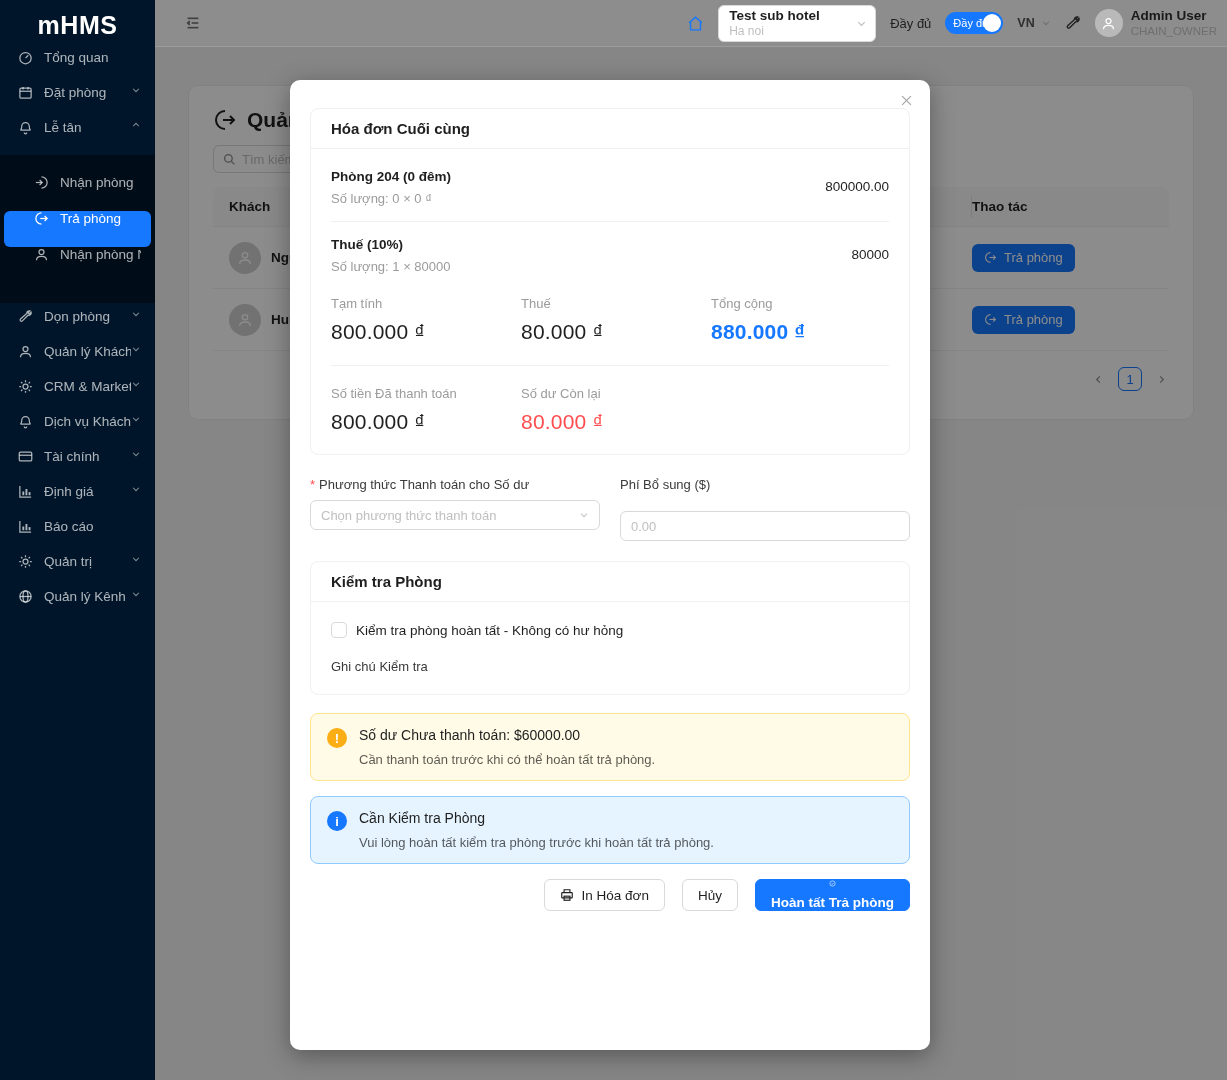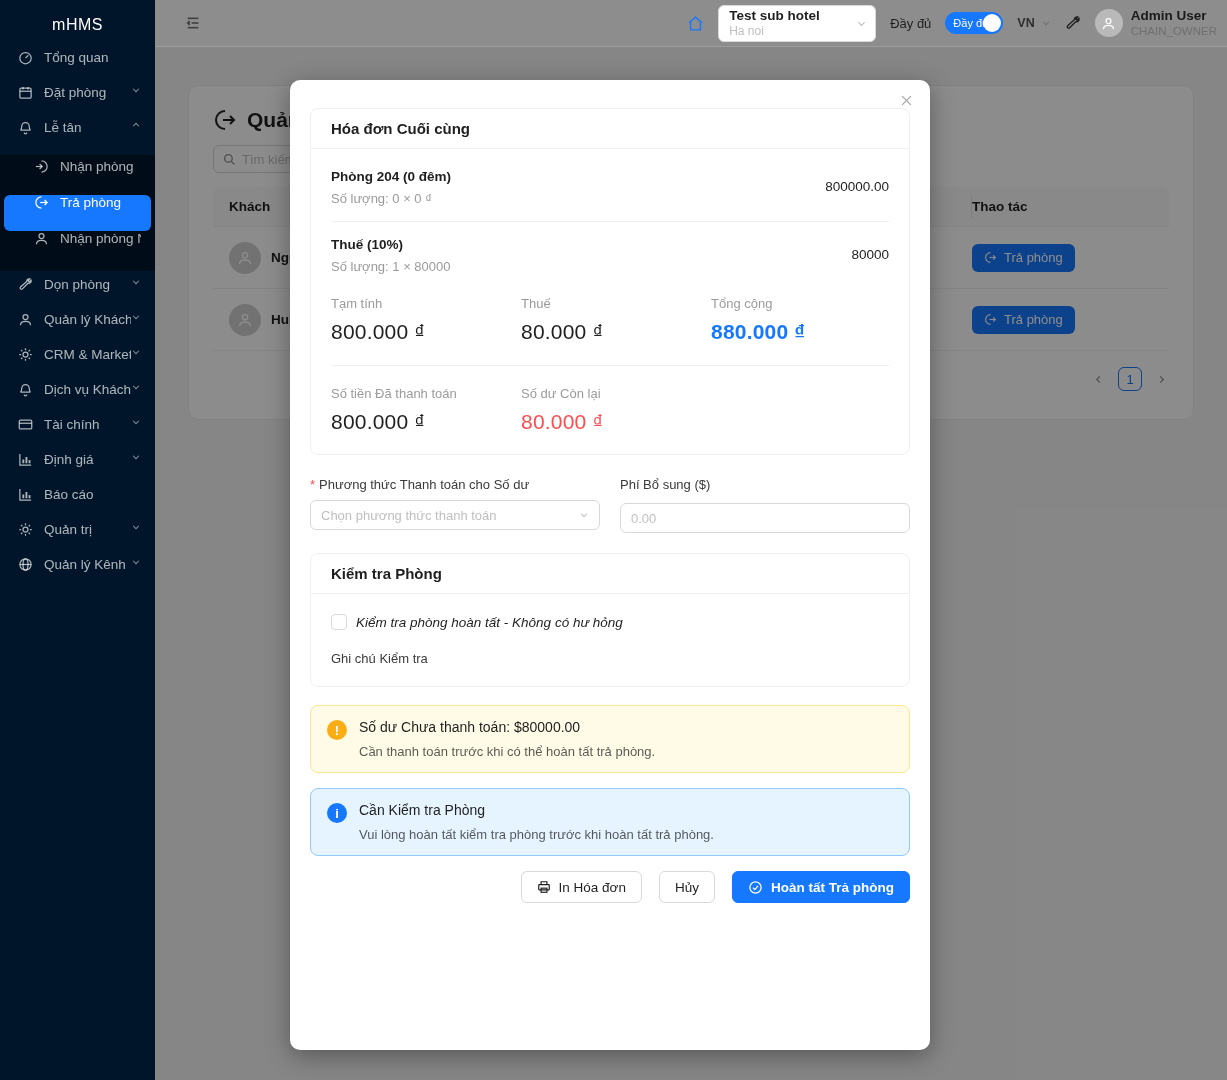--- a/index.html
+++ b/index.html
@@ -2,26 +2,26 @@
 <html><head>
 <meta charset="utf-8">
 <style>
   * { margin:0; padding:0; box-sizing:border-box; }
   html,body { width:1227px; height:1080px; overflow:hidden; }
   body { font-family:"Liberation Sans","DejaVu Sans",sans-serif; font-size:14px; color:rgba(0,0,0,.88); background:#fff; position:relative; }
   svg { display:block; }
 
   
   .sidebar { position:absolute; left:0; top:0; width:155px; height:1080px; background:#001529; z-index:60; }
-  .logo { height:50px; display:flex; align-items:center; justify-content:center; color:#fff; font-size:16px; font-weight:400; letter-spacing:.5px; }
+  .logo { height:50px; display:flex; align-items:center; justify-content:center; color:#fff; font-size:25px; font-weight:700; letter-spacing:.5px; }
   .side-item { height:35px; display:flex; padding:0 14px 0 18px; color:rgba(255,255,255,.68); cursor:pointer; font-size:13.5px; }
   .side-item .si-icon { width:16px; margin-right:10px; flex:none; color:rgba(255,255,255,.68); }
   .side-item .si-label { flex:1; white-space:nowrap; overflow:hidden; }
   .side-item .chev { flex:none; color:rgba(255,255,255,.5); }
-  .submenu { background:#000c17; padding:4px 0; }
+  .submenu { background:#000c17; padding:20px 0; }
   .submenu .side-item { padding-left:34px; height:36px; }
   .side-item.active { background:#1677ff; color:#fff; border-radius:6px; margin:0 4px; padding-left:30px; }
   .side-item.active .si-icon { color:#fff; }
 
   
   .main { position:absolute; left:155px; top:0; right:0; bottom:0; background:#878787; }
 
   
   .topbar { height:47px; background:#8d8d8d; border-bottom:1px solid #9c9c9c; display:flex; align-items:center; padding:0 10px 0 30px; }
   .fold-icon { color:#3f3f3f; }
@@ -89,47 +89,47 @@
   .sum-value.blue { color:#1677ff; font-weight:700; }
   .sum-value.red { color:#ff4d4f; }
   .sum-div { height:1px; background:#f0f0f0; margin:21px 0 20px 0; }
 
   .form-row { display:flex; gap:20px; margin-top:22px; }
   .form-col { flex:1; }
   .f-label { font-size:13px; color:#3a3a3a; }
   .req { color:#ff4d4f; margin-right:4px; }
   .select-box { margin-top:8px; height:30px; border:1px solid #d9d9d9; border-radius:6px; display:flex; align-items:center; padding:0 10px; cursor:pointer; background:#fff; }
   .select-box .ph { flex:1; color:#bfbfbf; font-size:13px; }
-  .f-input { margin-top:11px; height:30px; width:100%; border:1px solid #d9d9d9; border-radius:6px; padding:0 10px; font-size:13px; font-family:inherit; color:#333; outline:none; }
+  .f-input { margin-top:19px; height:30px; width:100%; border:1px solid #d9d9d9; border-radius:6px; padding:0 10px; font-size:13px; font-family:inherit; color:#333; outline:none; }
   .f-input::placeholder { color:#bfbfbf; }
 
   .insp-card { margin-top:20px; }
   .cb-row { display:flex; align-items:center; gap:9px; cursor:pointer; }
   .cb { width:16px; height:16px; border:1px solid #d9d9d9; border-radius:4px; background:#fff; flex:none; }
-  .cb-label { font-size:13.5px; color:#1f1f1f;font-style:italic; }
+  .cb-label { font-size:13.5px; color:#1f1f1f; }
   .notes-label { margin-top:21px; font-size:13px; color:#3a3a3a; }
   .notes-area { margin-top:8px; width:100%; height:58px; border:1px solid #d9d9d9; border-radius:6px; padding:7px 10px; font-size:13px; font-family:inherit; color:#333; resize:none; outline:none; }
   .notes-area::placeholder { color:#bfbfbf; }
   .notes-wrap { position:relative; }
   .resize-corner { position:absolute; right:3px; bottom:5px; width:9px; height:9px;
      background:linear-gradient(135deg,transparent 0 45%,#b5b5b5 45% 52%,transparent 52% 68%,#b5b5b5 68% 75%,transparent 75%); }
 
   .alert { border-radius:8px; padding:13px 16px; display:flex; gap:12px; }
   .alert.warn { margin-top:18px; background:#fffbe6; border:1px solid #ffe58f; }
   .alert.info { margin-top:15px; background:#e6f4ff; border:1px solid #91caff; }
   .alert-ic { width:20px; height:20px; border-radius:50%; color:#fff; font-size:13px; font-weight:700; display:flex; align-items:center; justify-content:center; flex:none; margin-top:1px; }
   .alert.warn .alert-ic { background:#faad14; }
   .alert.info .alert-ic { background:#1677ff; }
   .alert-title { font-size:14px; color:#1f1f1f; }
   .alert-desc { font-size:13px; color:rgba(0,0,0,.65); margin-top:9px; }
 
   .modal-footer { display:flex; justify-content:flex-end; gap:17px; margin-top:15px; }
   .btn { height:32px; border-radius:6px; font-size:13.5px; font-family:inherit; display:inline-flex; align-items:center; gap:8px; padding:0 15px; cursor:pointer; }
   .btn.default { background:#fff; border:1px solid #d9d9d9; color:#1f1f1f; }
-  .btn.primary { background:#1677ff; border:1px solid #1677ff; color:#fff; font-weight:600; }
+  .btn.primary { background:#1677ff; border:1px solid #1677ff; color:#fff; font-weight:600;flex-direction:column; }
 </style>
 </head>
 <body>
 
 <div class="sidebar">
   <div class="logo">mHMS</div>
 
   <div class="side-item">
     <span class="si-icon">
         <svg width="15" height="15" viewBox="0 0 24 24" fill="none" stroke="currentColor" stroke-width="2">
@@ -544,21 +544,21 @@
         <span class="cb"></span>
         <span class="cb-label">Kiểm tra phòng hoàn tất - Không có hư hỏng</span>
       </div>
       <div class="notes-label">Ghi chú Kiểm tra</div>
     </div>
   </div>
 
   <div class="alert warn">
     <span class="alert-ic">!</span>
     <div>
-      <div class="alert-title">Số dư Chưa thanh toán: $80000.00</div>
+      <div class="alert-title">Số dư Chưa thanh toán: $60000.00</div>
       <div class="alert-desc">Cần thanh toán trước khi có thể hoàn tất trả phòng.</div>
     </div>
   </div>
 
   <div class="alert info">
     <span class="alert-ic">i</span>
     <div>
       <div class="alert-title">Cần Kiểm tra Phòng</div>
       <div class="alert-desc">Vui lòng hoàn tất kiểm tra phòng trước khi hoàn tất trả phòng.</div>
     </div>

